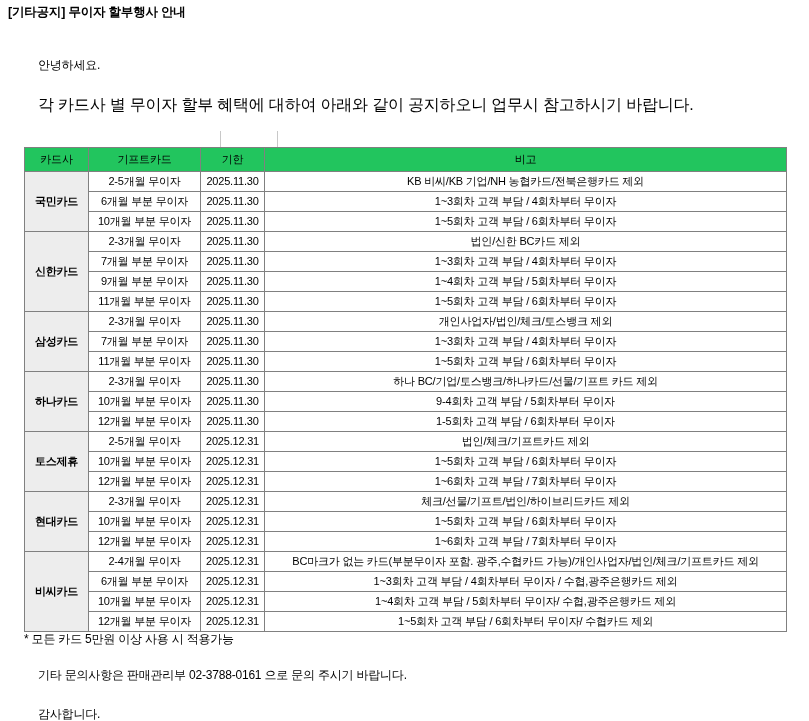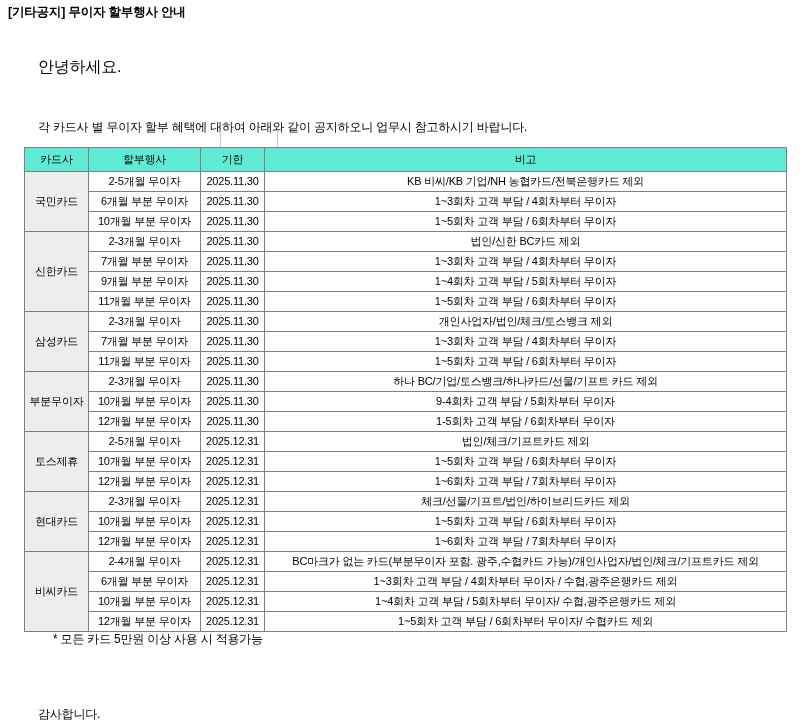--- a/index.html
+++ b/index.html
@@ -27,31 +27,30 @@
     top: 4px;
     font-size: 12.5px;
     font-weight: bold;
     letter-spacing: -0.2px;
     white-space: nowrap;
   }
   .greeting {
     position: absolute;
     left: 38px;
     top: 57px;
+    font-size: 12px;
+    letter-spacing: -0.2px;
+  }
+  .intro {
+    position: absolute;
+    left: 38px;
+    top: 95px;
     font-size: 16px;
     letter-spacing: -0.2px;
-  }
-  .intro {
-    position: absolute;
-    left: 38px;
-    top: 95px;
-    font-size: 12px;
-    letter-spacing: -0.2px;
-    white-space: nowrap;
-    margin-top: 24px;
+    white-space: nowrap;
   }
   .table-wrap {
     position: absolute;
     left: 24px;
     top: 147px;
     width: 762px;
   }
   table.offers {
     border-collapse: collapse;
     width: 762px;
@@ -63,40 +62,39 @@
     text-align: center;
     vertical-align: middle;
     letter-spacing: -0.2px;
     padding: 0;
     height: 19px;
     line-height: 19px;
     white-space: nowrap;
     overflow: hidden;
   }
   table.offers thead th {
-    background: #5eead4;
+    background: #22c55e;
     font-weight: normal;
     height: 23px;
     line-height: 23px;
   }
   td.issuer {
     background: #ededed;
-    font-weight: normal;
+    font-weight: bold;
   }
   col.c-issuer { width: 64px; }
   col.c-benefit { width: 112px; }
   col.c-period { width: 64px; }
   col.c-note { width: 522px; }
   .footnote {
     position: absolute;
     left: 24px;
     top: 631px;
     font-size: 12px;
     letter-spacing: -0.2px;
-    margin-left: 29px;
   }
   .contact {
     position: absolute;
     left: 38px;
     top: 667px;
     font-size: 12px;
     letter-spacing: -0.2px;
     white-space: nowrap;
   }
   .closing {
@@ -133,21 +131,21 @@
     <table class="offers">
       <colgroup>
         <col class="c-issuer">
         <col class="c-benefit">
         <col class="c-period">
         <col class="c-note">
       </colgroup>
       <thead>
         <tr>
           <th>카드사</th>
-          <th>할부행사</th>
+          <th>기프트카드</th>
           <th>기한</th>
           <th>비고</th>
         </tr>
       </thead>
       <tbody>
           <tr>
             <td class="issuer" rowspan="3">국민카드</td>
             <td>2-5개월 무이자</td>
             <td>2025.11.30</td>
             <td>KB 비씨/KB 기업/NH 농협카드/전북은행카드 제외</td>
@@ -193,21 +191,21 @@
             <td>7개월 부분 무이자</td>
             <td>2025.11.30</td>
             <td>1~3회차 고객 부담 / 4회차부터 무이자</td>
           </tr>
           <tr>
             <td>11개월 부분 무이자</td>
             <td>2025.11.30</td>
             <td>1~5회차 고객 부담 / 6회차부터 무이자</td>
           </tr>
           <tr>
-            <td class="issuer" rowspan="3">부분무이자</td>
+            <td class="issuer" rowspan="3">하나카드</td>
             <td>2-3개월 무이자</td>
             <td>2025.11.30</td>
             <td>하나 BC/기업/토스뱅크/하나카드/선물/기프트 카드 제외</td>
           </tr>
           <tr>
             <td>10개월 부분 무이자</td>
             <td>2025.11.30</td>
             <td>9-4회차 고객 부담 / 5회차부터 무이자</td>
           </tr>
           <tr>
@@ -266,15 +264,16 @@
           <tr>
             <td>12개월 부분 무이자</td>
             <td>2025.12.31</td>
             <td>1~5회차 고객 부담 / 6회차부터 무이자/ 수협카드 제외</td>
           </tr>
         </tbody>
     </table>
   </div>
 
   <div class="footnote">* 모든 카드 5만원 이상 사용 시 적용가능</div>
+  <div class="contact">기타 문의사항은 판매관리부 02-3788-0161 으로 문의 주시기 바랍니다.</div>
   <div class="closing">감사합니다.</div>
 
 </div>
 
 </body></html>

